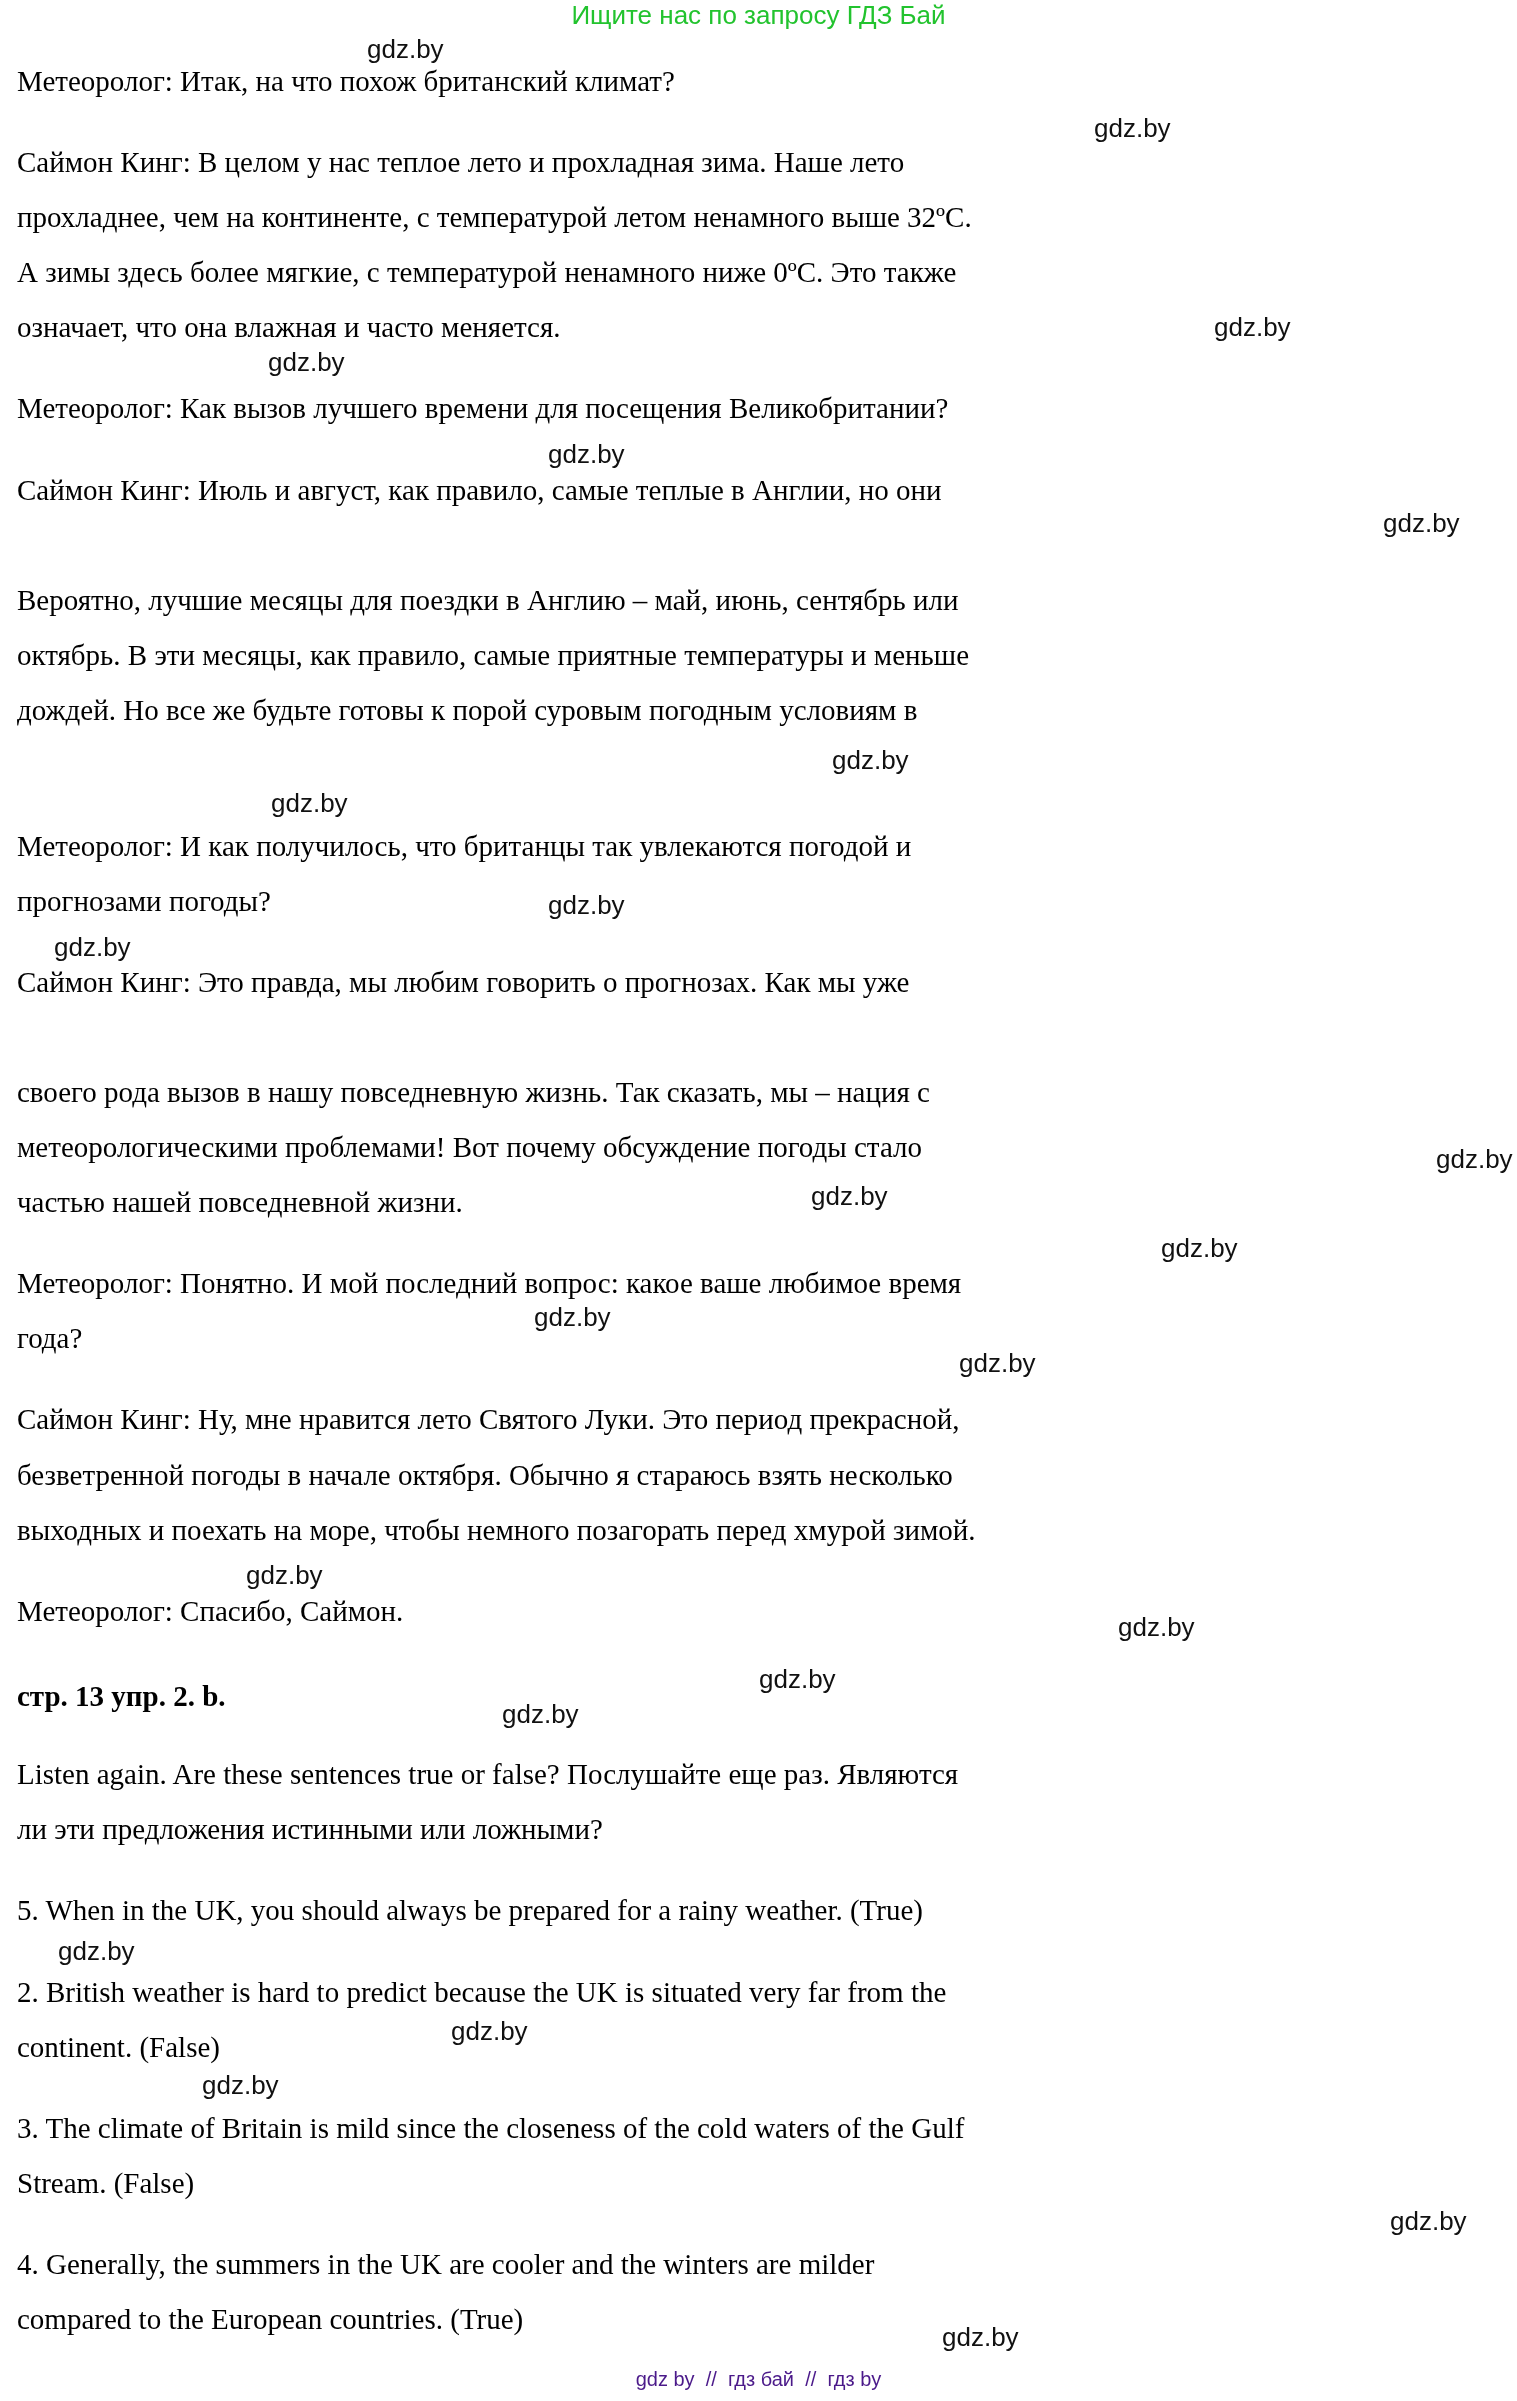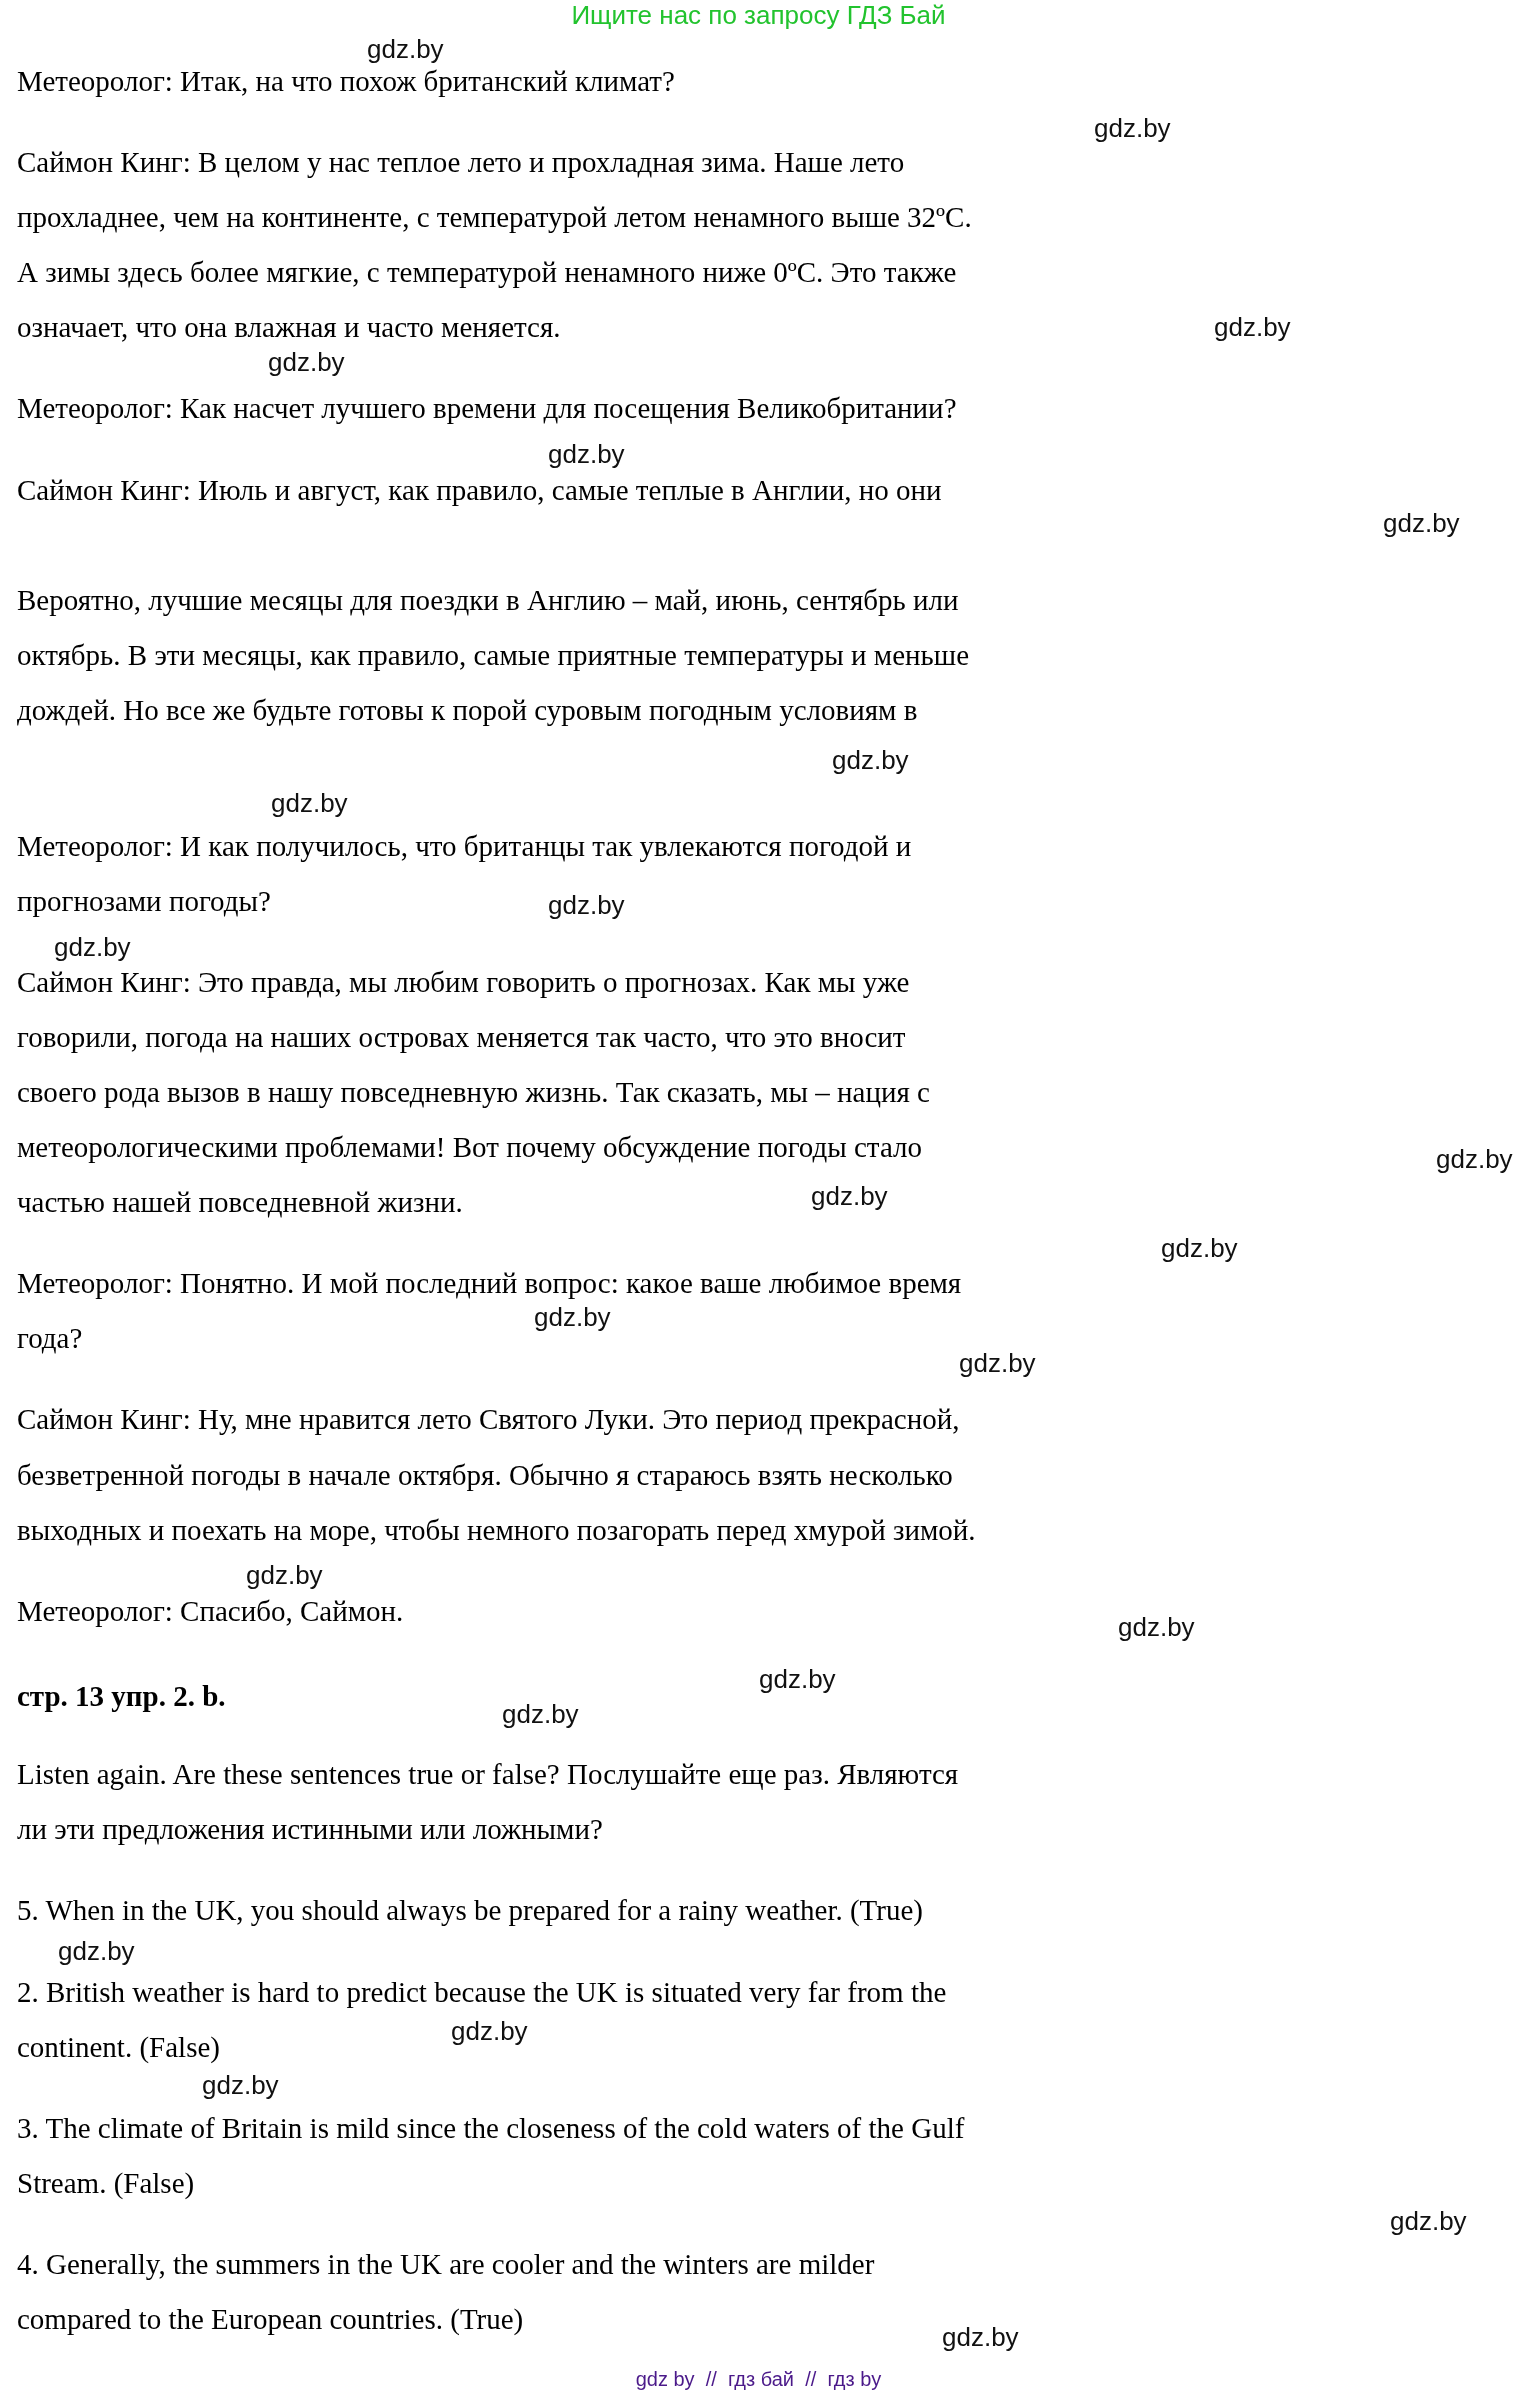--- a/index.html
+++ b/index.html
@@ -34,32 +34,31 @@
 
   <div class="hdr">Ищите нас по запросу ГДЗ Бай</div>
 
   <div class="ln" style="top:58px">Метеоролог: Итак, на что похож британский климат?</div>
 
   <div class="ln" style="top:139px">Саймон Кинг: В целом у нас теплое лето и прохладная зима. Наше лето</div>
   <div class="ln" style="top:194px">прохладнее, чем на континенте, с температурой летом ненамного выше 32ºC.</div>
   <div class="ln" style="top:249px">А зимы здесь более мягкие, с температурой ненамного ниже 0ºC. Это также</div>
   <div class="ln" style="top:304px">означает, что она влажная и часто меняется.</div>
 
-  <div class="ln" style="top:385px">Метеоролог: Как насчет лучшего времени для посещения Великобритании?</div>
+  <div class="ln" style="top:385px">Метеоролог: Как вызов лучшего времени для посещения Великобритании?</div>
 
   <div class="ln" style="top:467px">Саймон Кинг: Июль и август, как правило, самые теплые в Англии, но они</div>
   <div class="ln" style="top:577px">Вероятно, лучшие месяцы для поездки в Англию – май, июнь, сентябрь или</div>
   <div class="ln" style="top:687px">дождей. Но все же будьте готовы к порой суровым погодным условиям в</div>
   <div class="ln" style="top:632px">октябрь. В эти месяцы, как правило, самые приятные температуры и меньше</div>
 
   <div class="ln" style="top:823px">Метеоролог: И как получилось, что британцы так увлекаются погодой и</div>
   <div class="ln" style="top:878px">прогнозами погоды?</div>
 
   <div class="ln" style="top:959px">Саймон Кинг: Это правда, мы любим говорить о прогнозах. Как мы уже</div>
-  <div class="ln" style="top:1014px">говорили, погода на наших островах меняется так часто, что это вносит</div>
   <div class="ln" style="top:1069px">своего рода вызов в нашу повседневную жизнь. Так сказать, мы – нация с</div>
   <div class="ln" style="top:1124px">метеорологическими проблемами! Вот почему обсуждение погоды стало</div>
   <div class="ln" style="top:1179px">частью нашей повседневной жизни.</div>
 
   <div class="ln" style="top:1260px">Метеоролог: Понятно. И мой последний вопрос: какое ваше любимое время</div>
   <div class="ln" style="top:1315px">года?</div>
 
   <div class="ln" style="top:1396px">Саймон Кинг: Ну, мне нравится лето Святого Луки. Это период прекрасной,</div>
   <div class="ln" style="top:1452px">безветренной погоды в начале октября. Обычно я стараюсь взять несколько</div>
   <div class="ln" style="top:1507px">выходных и поехать на море, чтобы немного позагорать перед хмурой зимой.</div>

